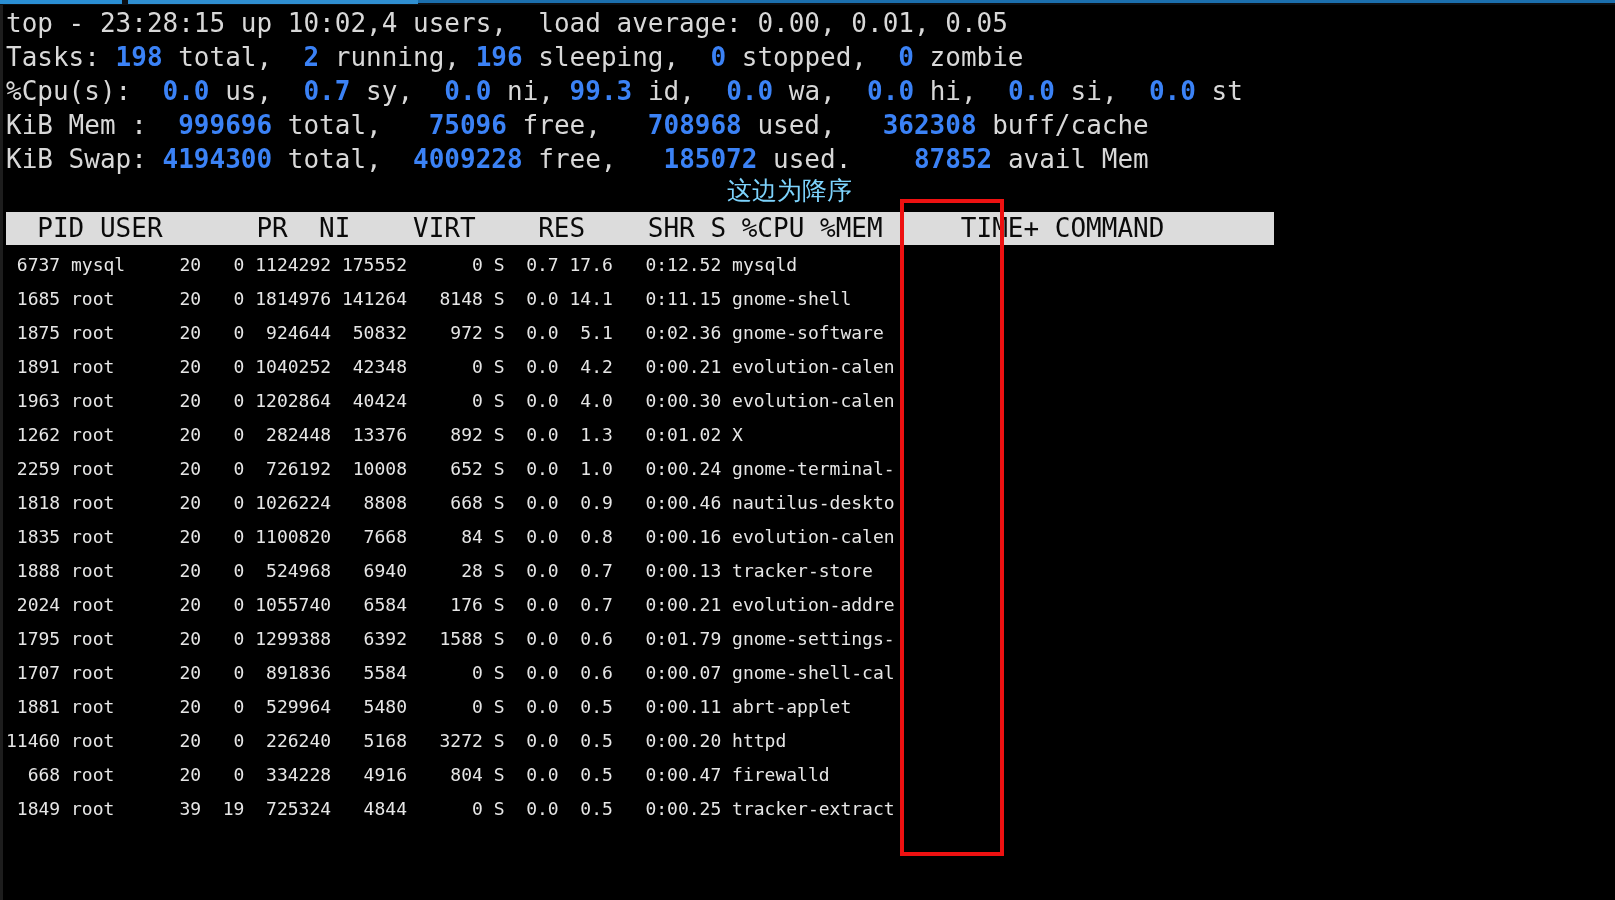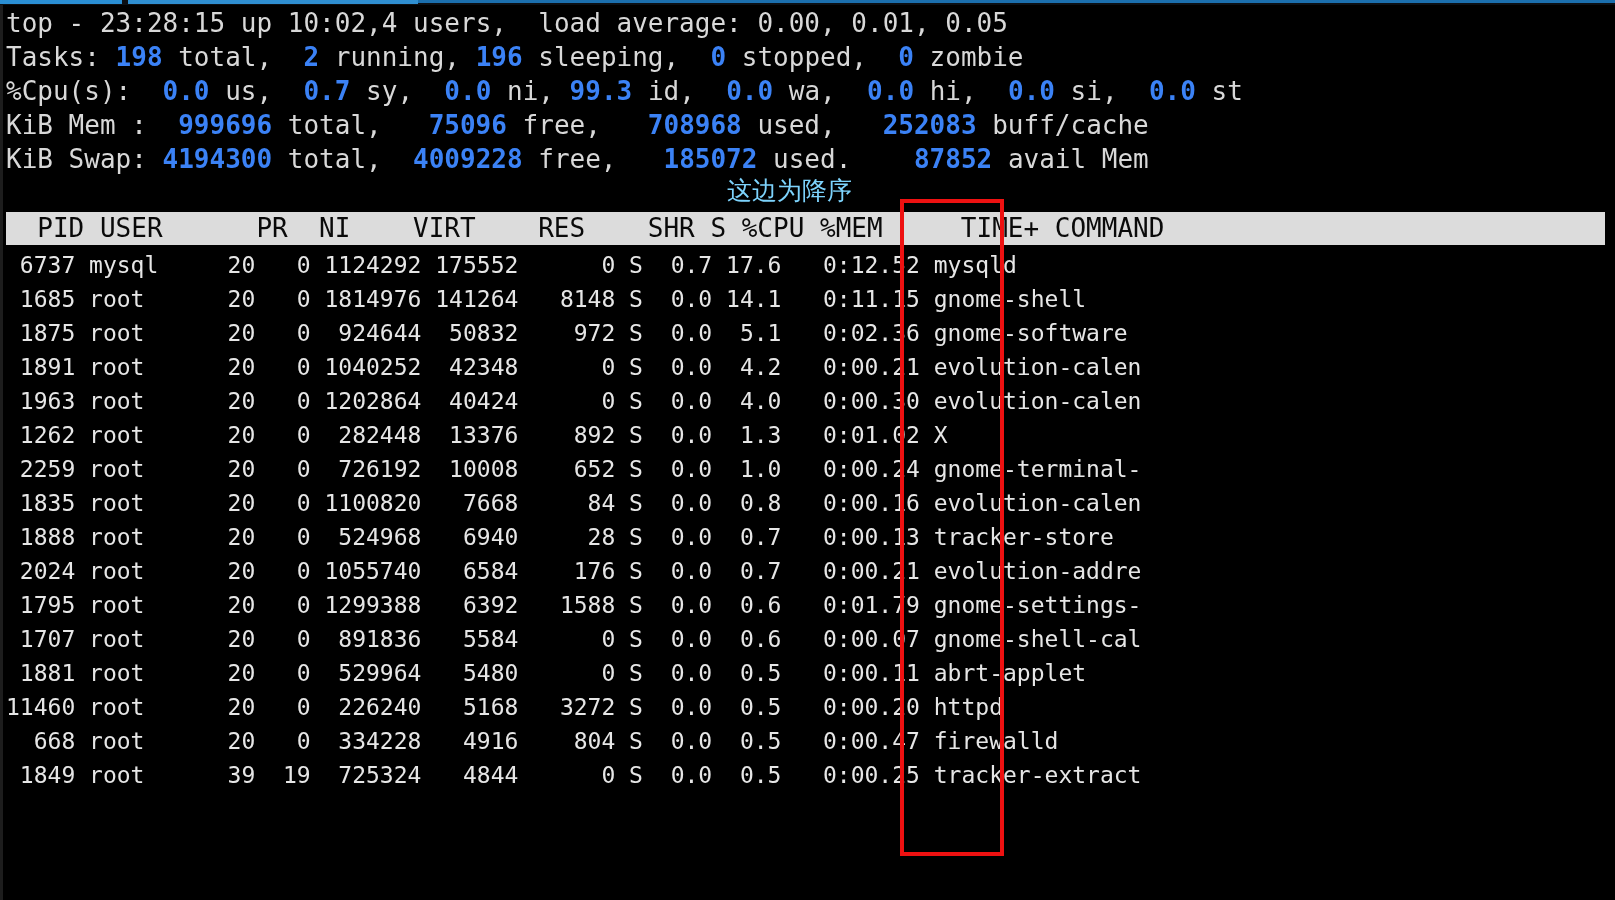--- a/index.html
+++ b/index.html
@@ -83,41 +83,41 @@
     line-height: 28px;
     color: #7dd3fc;
     white-space: nowrap;
   }
 
   
   .colhead {
     position: absolute;
     left: 6px;
     top: 212px;
-    width: 1599px;
+    width: 1268px;
     height: 33px;
     background: #dcdcdc;
     color: #0a0a0a;
     font-size: 26px;
     line-height: 33px;
     white-space: pre;
   }
 
   
   .rows {
     position: absolute;
     left: 6px;
     top: 248px;
     width: 1600px;
   }
   .prow {
     height: 34px;
     line-height: 34px;
     white-space: pre;
-    font-size: 23px;
+    font-size: 18px;
     color: #e6e6e6;
   }
   .prow.clipped {
     height: 20px;
     overflow: hidden;
   }
 
   
   .redbox {
     position: absolute;
@@ -144,38 +144,39 @@
   <div class="left-rail"></div>
 
   <div class="summary">
 
     <div class="sline"><span>top - </span><span>23:28:15</span><span> up </span><span>10:02,</span><span>4</span><span> users,  load average: </span><span>0.00,</span><span> 0.01,</span><span> 0.05</span></div>
 
     <div class="sline"><span>Tasks: </span><span class="b">198</span><span> total,  </span><span class="b">2</span><span> running, </span><span class="b">196</span><span> sleeping,  </span><span class="b">0</span><span> stopped,  </span><span class="b">0</span><span> zombie</span></div>
 
     <div class="sline"><span>%Cpu(s):  </span><span class="b">0.0</span><span> us, </span><span class="b"> 0.7</span><span> sy, </span><span class="b"> 0.0</span><span> ni, </span><span class="b">99.3</span><span> id, </span><span class="b"> 0.0</span><span> wa, </span><span class="b"> 0.0</span><span> hi, </span><span class="b"> 0.0</span><span> si, </span><span class="b"> 0.0</span><span> st</span></div>
 
-    <div class="sline"><span>KiB Mem :  </span><span class="b">999696</span><span> total,   </span><span class="b">75096</span><span> free,   </span><span class="b">708968</span><span> used,   </span><span class="b">252083</span><span> buff/cache</span></div>
+    <div class="sline"><span>KiB Mem :  </span><span class="b">999696</span><span> total,   </span><span class="b">75096</span><span> free,   </span><span class="b">708968</span><span> used,   </span><span class="b">362308</span><span> buff/cache</span></div>
 
     <div class="sline"><span>KiB Swap: </span><span class="b">4194300</span><span> total,  </span><span class="b">4009228</span><span> free,   </span><span class="b">185072</span><span> used.    </span><span class="b">87852</span><span> avail Mem</span></div>
 
   </div>
 
   <div class="annot">这边为降序</div>
 
   <div class="colhead">  PID USER      PR  NI    VIRT    RES    SHR S %CPU %MEM     TIME+ COMMAND</div>
 
   <div class="rows">
       <div class="prow"> 6737 mysql     20   0 1124292 175552      0 S  0.7 17.6   0:12.52 mysqld</div>
       <div class="prow"> 1685 root      20   0 1814976 141264   8148 S  0.0 14.1   0:11.15 gnome-shell</div>
       <div class="prow"> 1875 root      20   0  924644  50832    972 S  0.0  5.1   0:02.36 gnome-software</div>
       <div class="prow"> 1891 root      20   0 1040252  42348      0 S  0.0  4.2   0:00.21 evolution-calen</div>
       <div class="prow"> 1963 root      20   0 1202864  40424      0 S  0.0  4.0   0:00.30 evolution-calen</div>
       <div class="prow"> 1262 root      20   0  282448  13376    892 S  0.0  1.3   0:01.02 X</div>
       <div class="prow"> 2259 root      20   0  726192  10008    652 S  0.0  1.0   0:00.24 gnome-terminal-</div>
+      <div class="prow"> 1818 root      20   0 1026224   8808    668 S  0.0  0.9   0:00.46 nautilus-deskto</div>
       <div class="prow"> 1835 root      20   0 1100820   7668     84 S  0.0  0.8   0:00.16 evolution-calen</div>
       <div class="prow"> 1888 root      20   0  524968   6940     28 S  0.0  0.7   0:00.13 tracker-store</div>
       <div class="prow"> 2024 root      20   0 1055740   6584    176 S  0.0  0.7   0:00.21 evolution-addre</div>
       <div class="prow"> 1795 root      20   0 1299388   6392   1588 S  0.0  0.6   0:01.79 gnome-settings-</div>
       <div class="prow"> 1707 root      20   0  891836   5584      0 S  0.0  0.6   0:00.07 gnome-shell-cal</div>
       <div class="prow"> 1881 root      20   0  529964   5480      0 S  0.0  0.5   0:00.11 abrt-applet</div>
       <div class="prow">11460 root      20   0  226240   5168   3272 S  0.0  0.5   0:00.20 httpd</div>
       <div class="prow">  668 root      20   0  334228   4916    804 S  0.0  0.5   0:00.47 firewalld</div>
       <div class="prow"> 1849 root      39  19  725324   4844      0 S  0.0  0.5   0:00.25 tracker-extract</div>
     </div>

